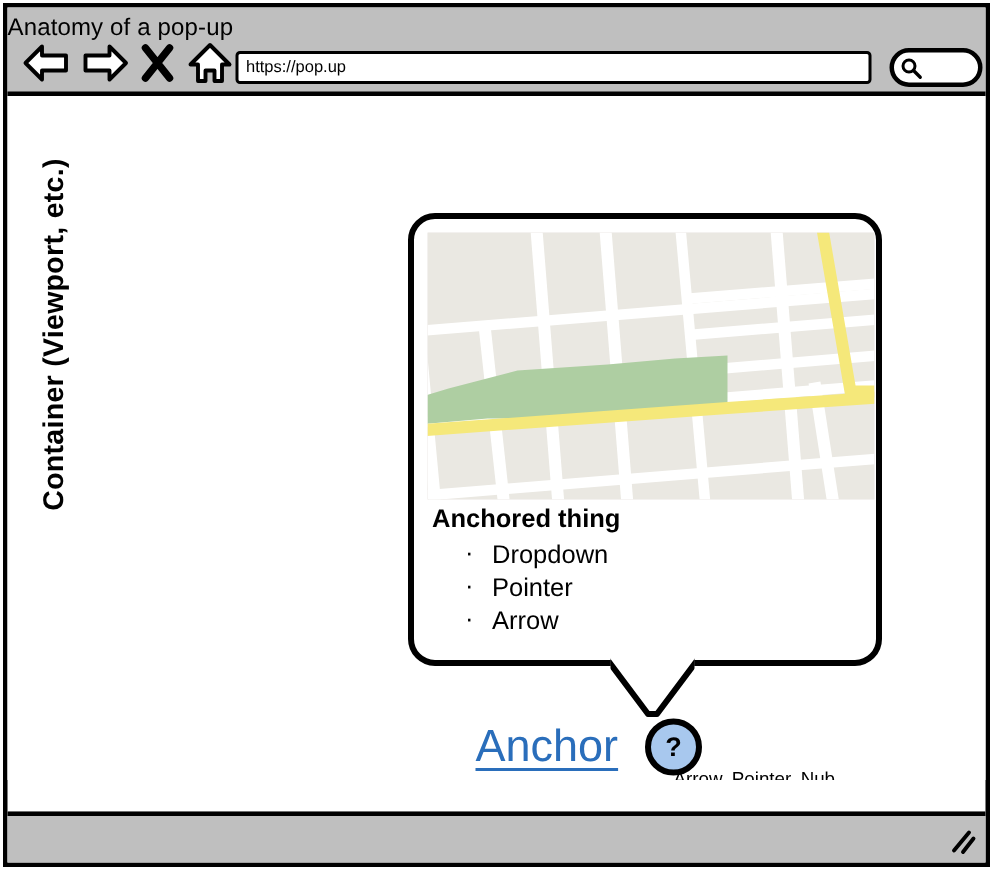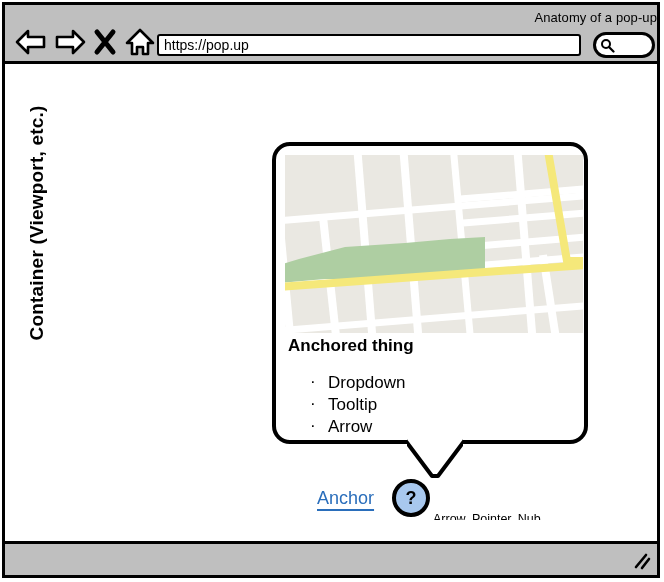--- a/index.html
+++ b/index.html
@@ -39,22 +39,22 @@
     height: 59px;
     background: #bfbfbf;
     border-bottom: 3px solid #000000;
     box-sizing: border-box;
   }
   .window-title {
     position: absolute;
     top: 5px;
     left: 0;
     width: 100%;
-    text-align: right;
-    font-size: 13px;
+    text-align: left;
+    font-size: 16px;
     color: #000;
     letter-spacing: 0.1px;
   }
 
   .nav-icons {
     position: absolute;
     left: 10px;
     top: 22px;
     display: flex;
     align-items: center;
@@ -75,21 +75,21 @@
     height: 22px;
     background: #ffffff;
     border: 2px solid #000000;
     border-radius: 3px;
     box-sizing: border-box;
     padding: 0 5px;
     display: flex;
     align-items: center;
   }
   .url-text {
-    font-size: 14px;
+    font-size: 11px;
     color: #000;
     white-space: nowrap;
     overflow: hidden;
   }
 
   .search-box {
     position: absolute;
     left: 588px;
     top: 27px;
     width: 62px;
@@ -167,21 +167,21 @@
     left: 0;
     top: 190px;
     width: 100%;
     padding: 0 12px;
     box-sizing: border-box;
   }
   .popup-title {
     font-size: 17px;
     font-weight: bold;
     color: #000;
-    margin: 0 0 16px 0;
+    margin: 0 0 3px 0;
   }
   .popup-list {
     list-style: none;
     margin: 0;
     padding: 0 0 0 22px;
   }
   .popup-list li {
     font-size: 17px;
     color: #000;
     line-height: 22px;
@@ -201,38 +201,38 @@
     position: absolute;
     left: 135px;
     top: 296px;
     width: 56px;
     height: 42px;
   }
   .nub svg { display: block; }
 
   .nub-label {
     position: absolute;
-    left: 428px;
+    left: 444px;
     top: 448px;
     font-size: 12.5px;
     color: #000;
     white-space: nowrap;
   }
 
   
   .anchor-row {
     position: absolute;
     left: 312px;
     top: 415px;
     display: flex;
     align-items: center;
     gap: 18px;
   }
   .anchor-link {
-    font-size: 18px;
+    font-size: 30px;
     color: #2a6ebb;
     text-decoration: underline;
     text-underline-offset: 5px;
     text-decoration-thickness: 2px;
     cursor: pointer;
   }
   .help-button {
     width: 38px;
     height: 38px;
     border-radius: 50%;
@@ -351,21 +351,21 @@
 
           <div class="popup-content">
             <div class="popup-title">Anchored thing</div>
             <ul class="popup-list">
               <li>
                 <span class="bullet">·</span>
                 <span>Dropdown</span>
               </li>
               <li>
                 <span class="bullet">·</span>
-                <span>Tooltip</span>
+                <span>Pointer</span>
               </li>
               <li>
                 <span class="bullet">·</span>
                 <span>Arrow</span>
               </li>
             </ul>
           </div>
         </div>
 
         <div class="nub">

